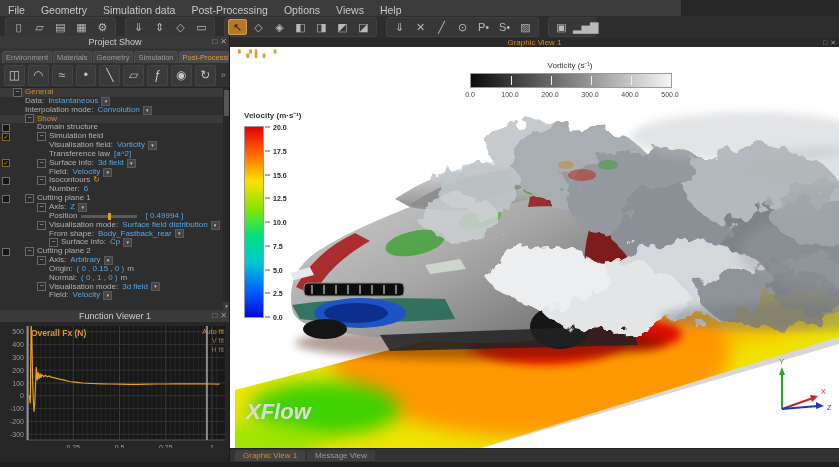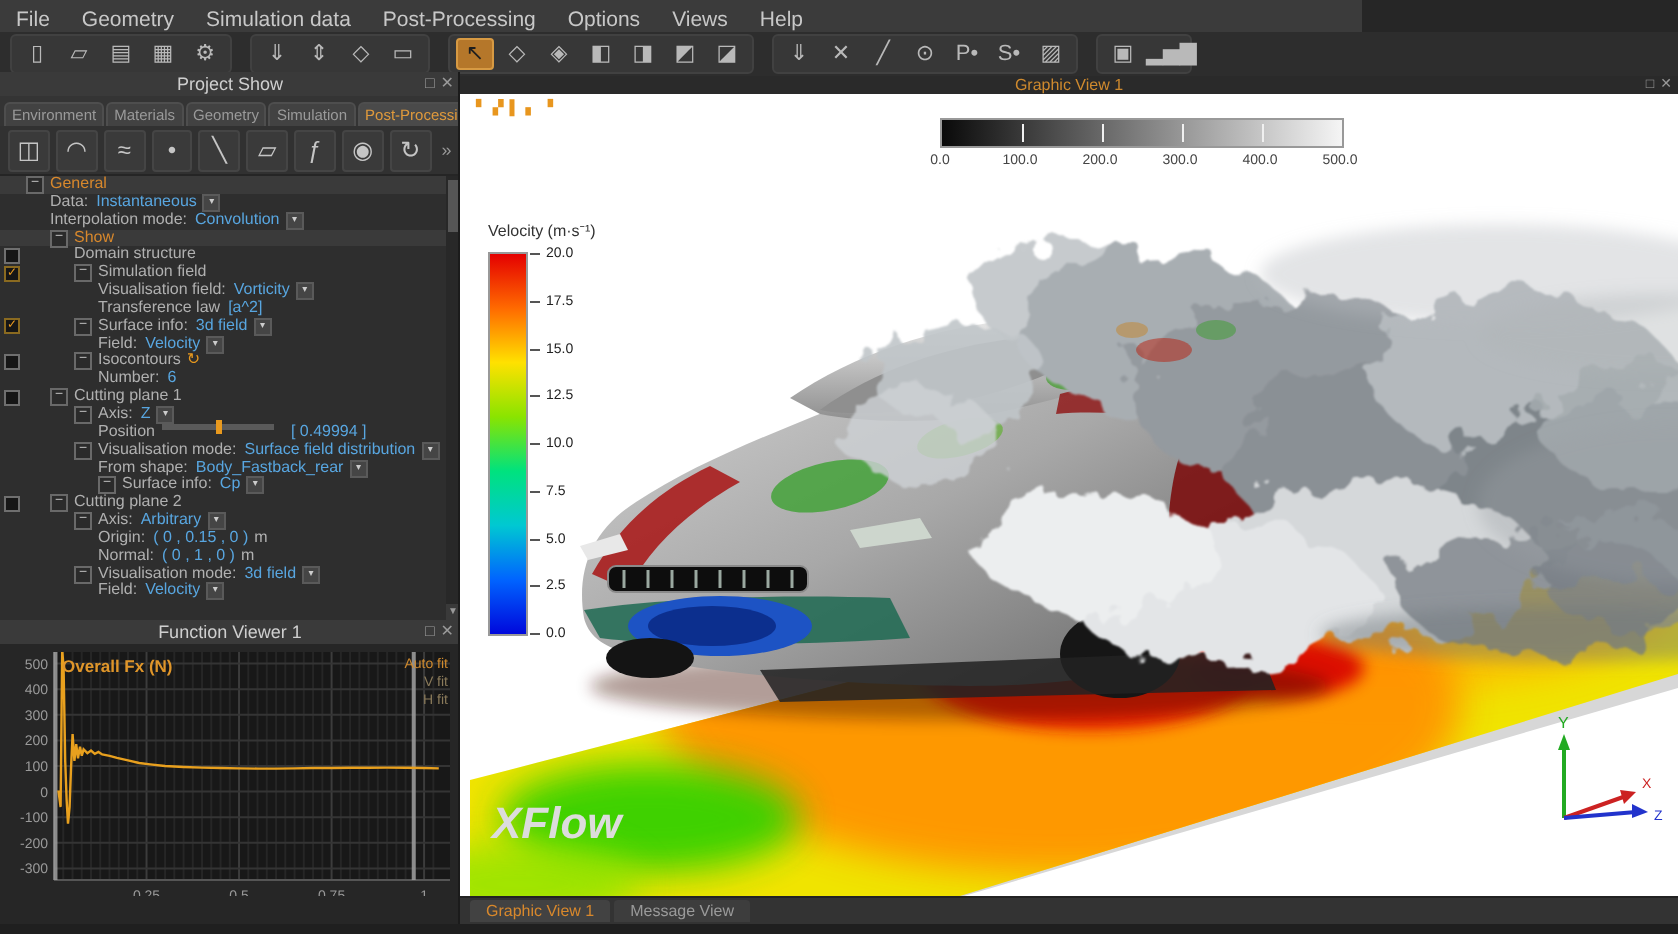--- a/index.html
+++ b/index.html
@@ -20,21 +20,21 @@
   .wicons span{margin-left:3px;}
   #pt-title{left:0;top:36px;width:230px;height:12px;}
   #ptabs{left:0;top:48px;width:230px;height:15px;background:#343434;display:flex;align-items:flex-end;padding-left:2px;box-sizing:border-box;}
   .ptab{font-size:7.5px;color:#9a9a9a;background:#424242;border:1px solid #4e4e4e;border-bottom:none;border-radius:3px 3px 0 0;padding:1px 3px;margin-right:1px;white-space:nowrap;}
   .ptab.act{color:#e09a3c;background:#4a4a4a;}
   #ptools{left:0;top:63px;width:230px;height:25px;background:#313131;border-bottom:1px solid #252525;display:flex;align-items:center;gap:3px;padding-left:4px;box-sizing:border-box;}
   .ptool{width:20px;height:19px;line-height:19px;text-align:center;font-size:12px;color:#c5c5c5;background:#3a3a3a;border:1px solid #454545;border-radius:2px;}
   .pt-over{margin-left:auto;margin-right:2px;background:none;border:none;width:10px;font-size:9px;color:#9a9a9a;}
   
   #tree{left:0;top:88px;width:230px;height:222px;background:#2e2e2e;overflow:hidden;}
-  .trow{display:flex;height:8.85px;line-height:8.85px;font-size:8px;white-space:nowrap;}
+  .trow{display:flex;align-items:center;height:8.85px;line-height:8.85px;font-size:8px;white-space:nowrap;}
   .trow.secrow{background:#3a3a3a;}
   .gut{width:11px;flex:none;display:flex;align-items:center;}
   .cb{width:6px;height:6px;border:1px solid #6f6f6f;background:#161616;margin-left:2px;font-size:6px;line-height:6px;text-align:center;color:#e8991e;}
   .cb.on{border-color:#8a6a20;}
   .ind{flex:none;display:inline-block;height:1px;}
   .exp{width:7px;height:7px;flex:none;border:1px solid #696969;background:#2b2b2b;color:#bdbdbd;font-size:7px;line-height:5px;text-align:center;margin-right:3px;}
   .lab{color:#b0b0b0;}
   .lab.sec{color:#d8882c;}
   .val{color:#58a6e0;margin-left:4px;}
   .dd{width:7px;height:7px;flex:none;background:#454545;border:1px solid #5a5a5a;color:#cccccc;font-size:5px;line-height:6px;text-align:center;margin-left:3px;}
@@ -54,21 +54,21 @@
   #viewport{left:230px;top:47px;width:609px;height:401px;background:#ffffff;overflow:hidden;}
   #hints{left:8px;top:3px;color:#e8961e;font-size:7px;letter-spacing:3px;}
   
   #vort{left:240px;top:12px;width:200px;}
   #vort .cbt{font-size:8px;color:#333;text-align:center;margin-bottom:3px;}
   #vort .bar{position:relative;width:200px;height:13px;border:1px solid #999;}
   .vtick{position:absolute;top:2px;width:1px;height:9px;background:#f0f0f0;}
   #vort .labs{position:relative;height:10px;margin-top:3px;}
   .vlab{position:absolute;top:0;transform:translateX(-50%);font-size:7px;color:#444;}
   
-  #velo{left:14px;top:62px;width:80px;}
+  #velo{left:14px;top:62px;width:80px;font-weight:bold;}
   #velo .cbt{font-size:8px;color:#333;margin-bottom:6px;white-space:nowrap;}
   #velo .bar{position:relative;width:18px;height:190px;border:1px solid #999;}
   .hlab{position:absolute;left:28px;transform:translateY(-50%);font-size:7px;color:#222;white-space:nowrap;}
   .htick{position:absolute;left:20px;width:5px;height:1px;background:#555;transform:translateY(-50%);}
   #watermark{left:16px;top:352px;font-size:22px;font-style:italic;font-weight:bold;color:#dcdcdc;}
   
   #gv-tabs{left:230px;top:448px;width:609px;height:14px;background:#333333;display:flex;align-items:center;padding-left:5px;box-sizing:border-box;border-top:1px solid #222;}
   .gtab{font-size:8px;padding:1px 8px;margin-right:2px;border-radius:2px 2px 0 0;background:#3d3d3d;color:#9a9a9a;}
   .gtab.act{color:#d8882c;background:#424242;}
   #bottomstrip{left:0;top:462px;width:839px;height:5px;background:#1f1f1f;}
@@ -538,20 +538,21 @@
         <polygon points="594,359 586,355 586,362" fill="#2233cc" stroke="none"></polygon>
         <text x="549" y="317" font-size="8" fill="#22aa22" stroke="none">Y</text>
         <text x="591" y="347" font-size="7" fill="#cc2222" stroke="none">X</text>
         <text x="597" y="363" font-size="7" fill="#2233cc" stroke="none">Z</text>
       </g>
     </svg>
 
     <div id="hints" class="abs">▘▞▌▖▝</div>
 
     <div id="vort" class="abs">
+      <div class="cbt">Vorticity (s⁻¹)</div>
       <div class="bar" id="vortbar" style="background: linear-gradient(to right, rgb(10, 10, 10), rgb(245, 245, 245));">
           <div class="vtick" style="left: 20%;"></div>
           <div class="vtick" style="left: 40%;"></div>
           <div class="vtick" style="left: 60%;"></div>
           <div class="vtick" style="left: 80%;"></div>
         </div>
       <div class="labs" id="vortlabs">
           <div class="vlab" style="left: 0%;">0.0</div>
           <div class="vlab" style="left: 20%;">100.0</div>
           <div class="vlab" style="left: 40%;">200.0</div>

